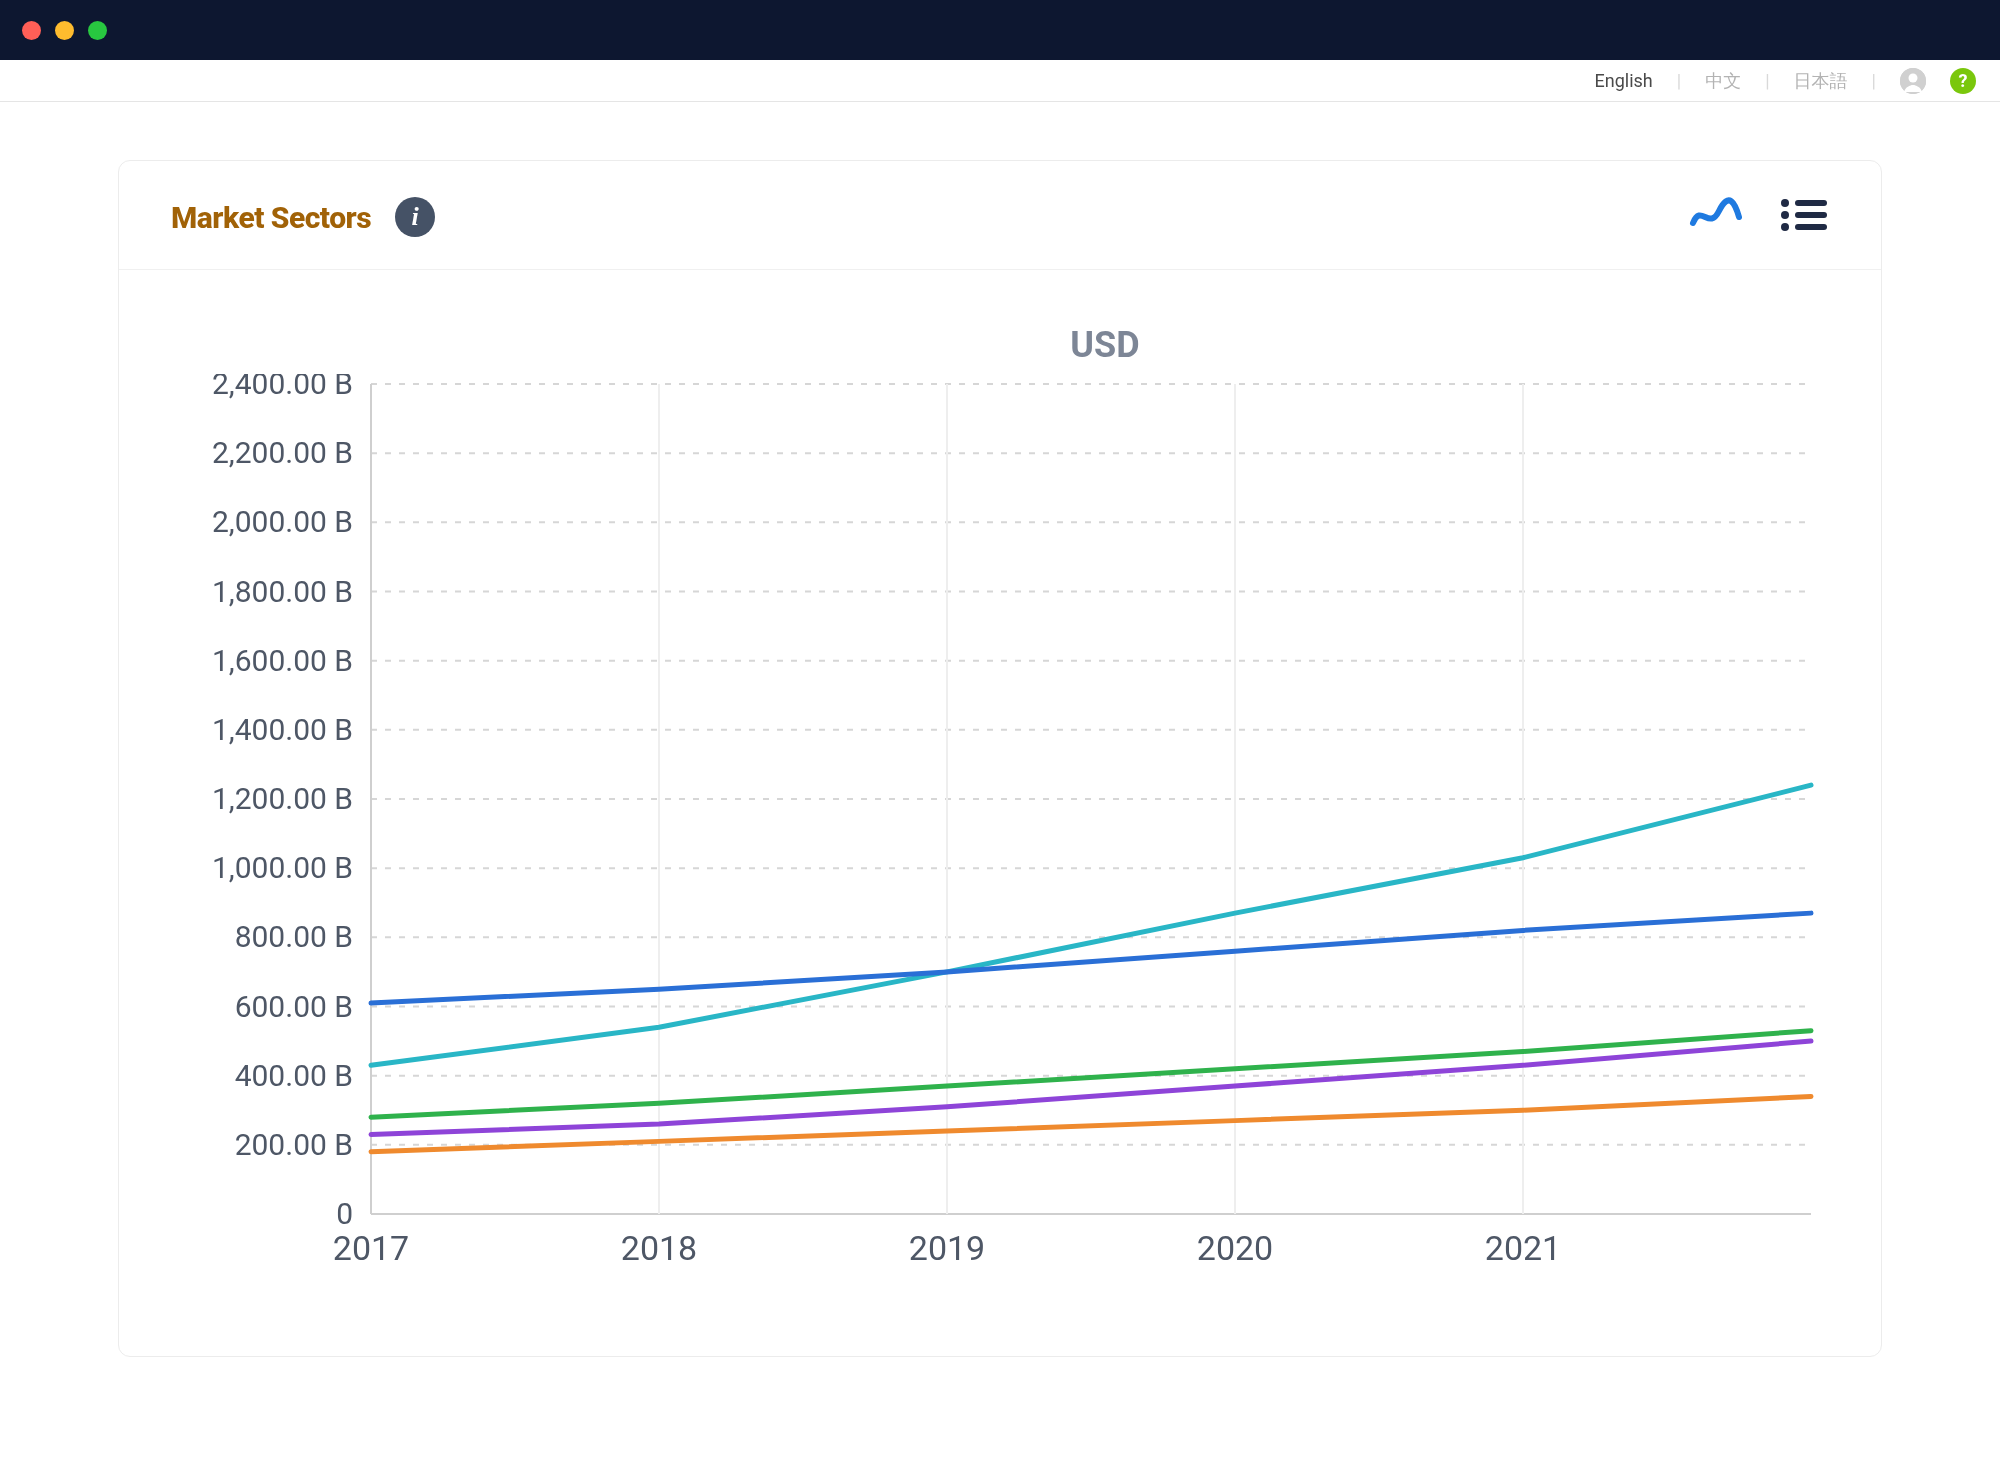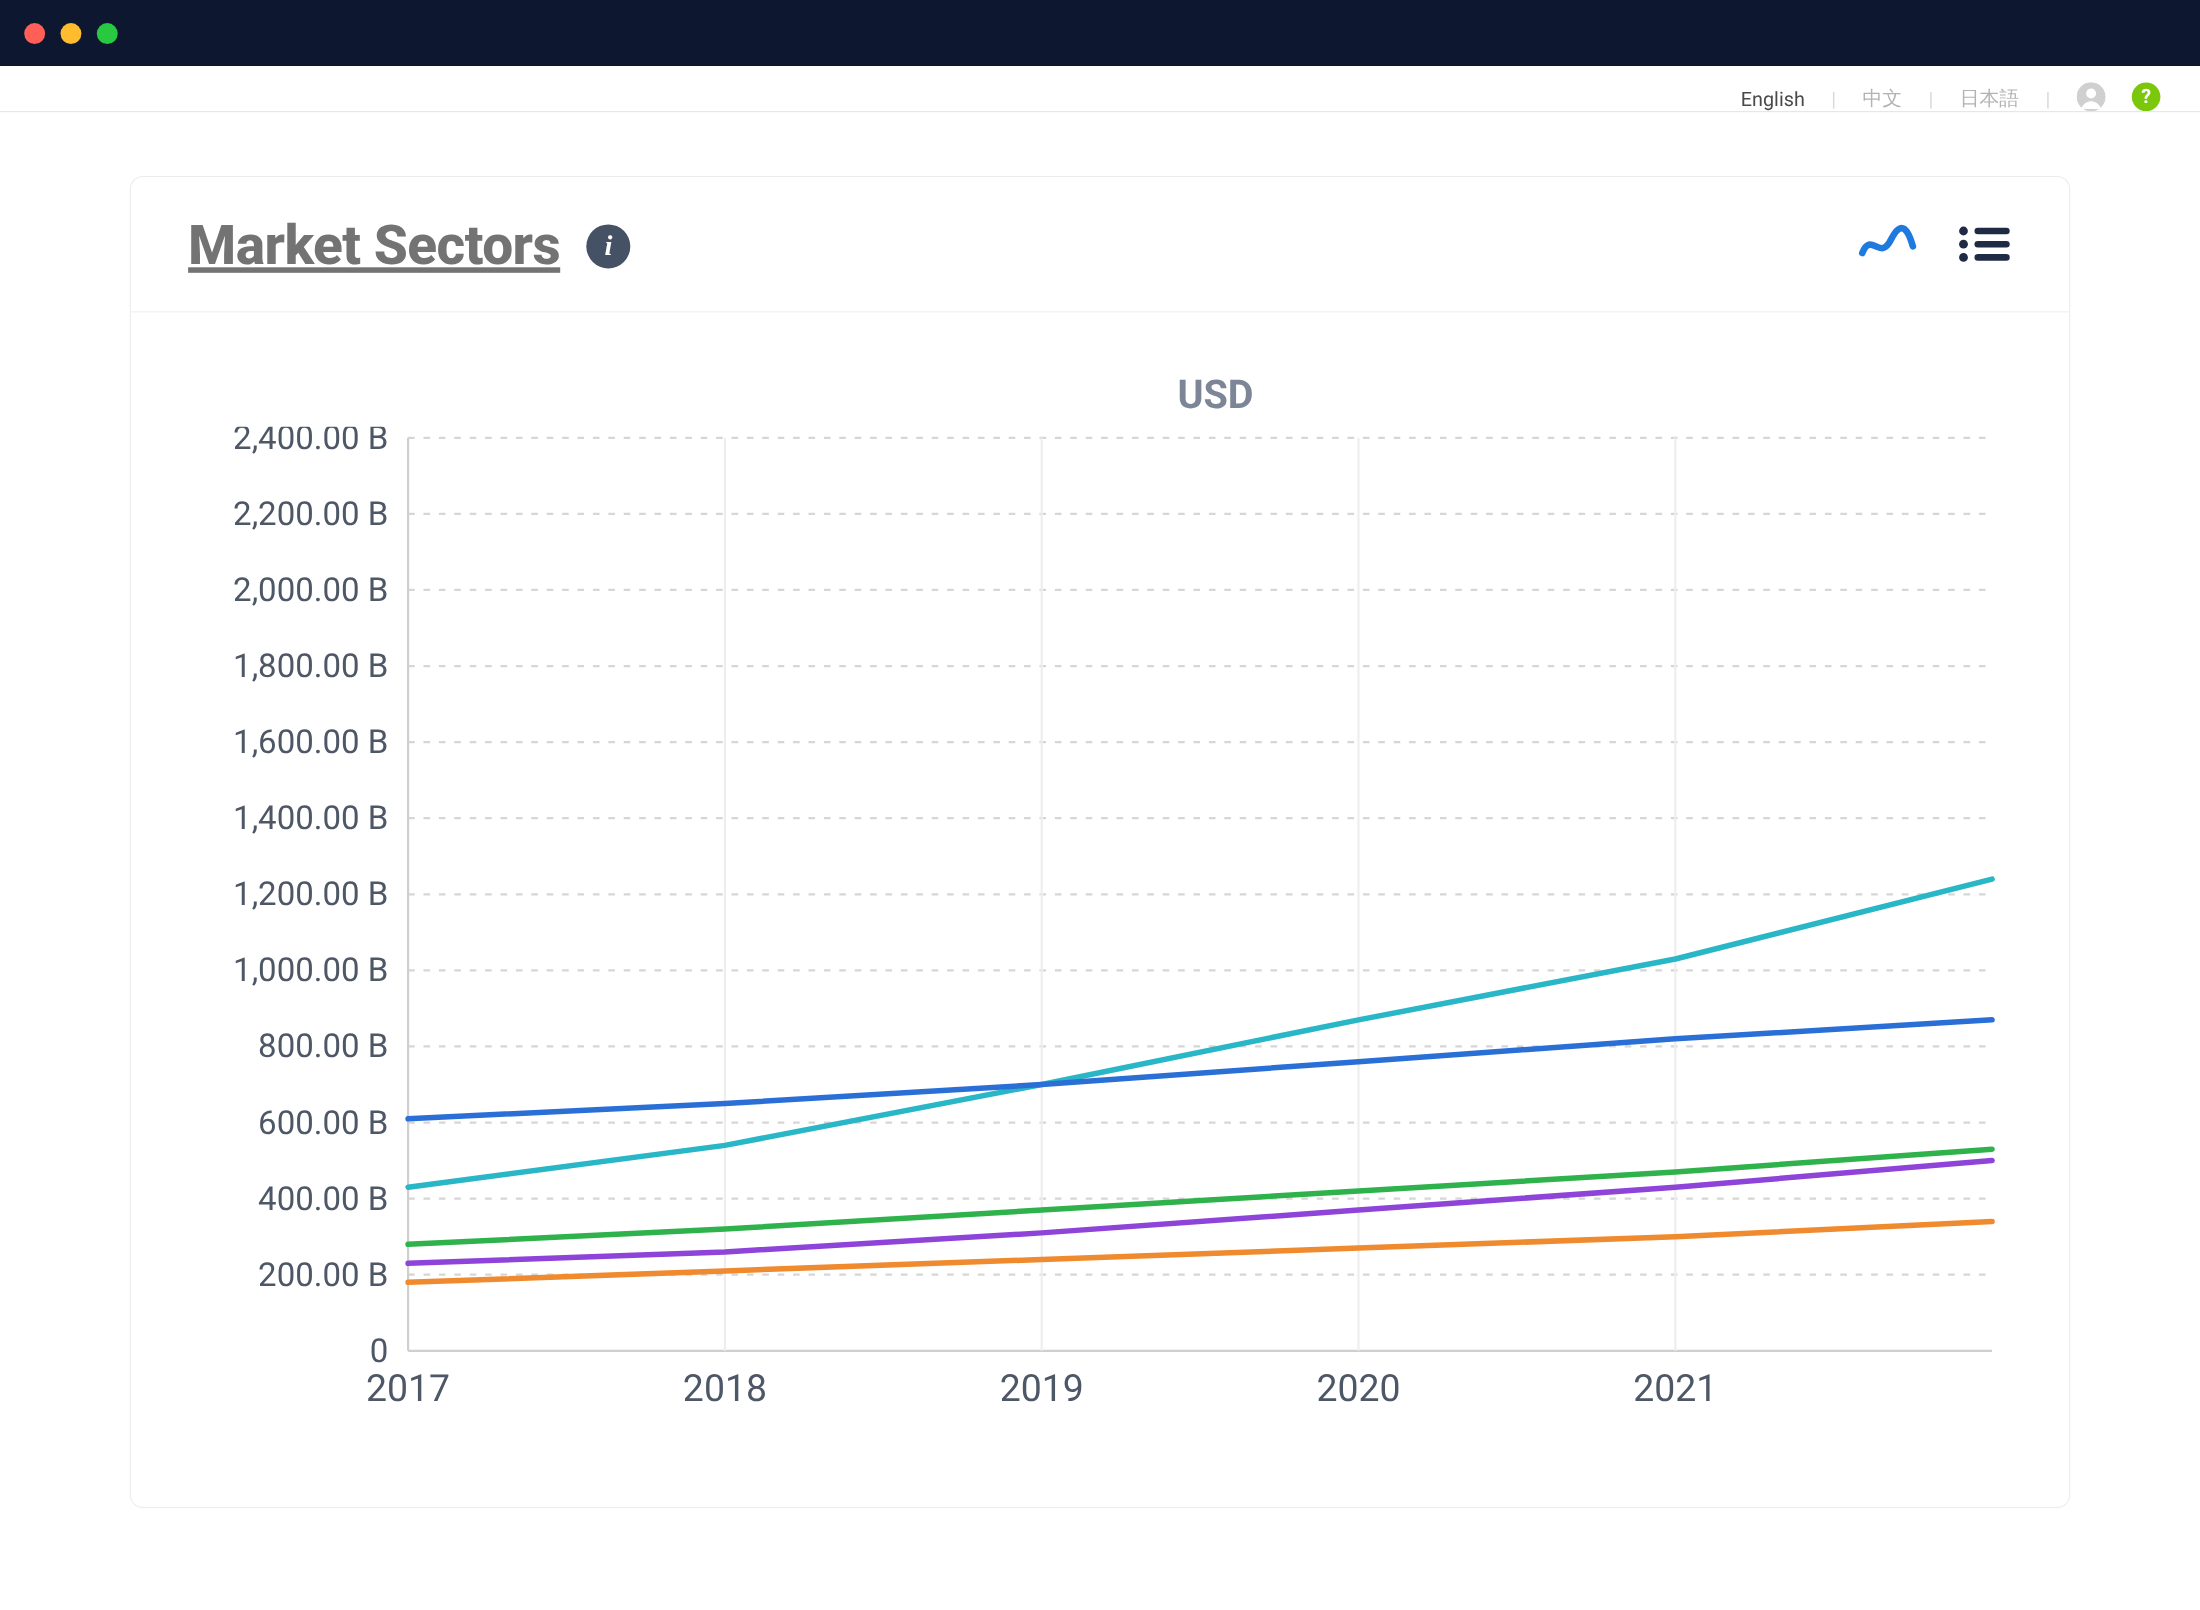--- a/index.html
+++ b/index.html
@@ -4,32 +4,32 @@
 <style>
   * { box-sizing: border-box; margin: 0; padding: 0; }
   html, body { width: 2000px; height: 1464px; font-family: -apple-system, BlinkMacSystemFont, "Segoe UI", Roboto, Helvetica, Arial, sans-serif; background: #ffffff; }
   .window { width: 2000px; height: 1464px; display: flex; flex-direction: column; }
   .titlebar { height: 60px; background: #0d1730; display: flex; align-items: center; padding-left: 22px; gap: 14px; }
   .tb-dot { width: 19px; height: 19px; border-radius: 50%; }
   .dot-red { background: #ff5f57; }
   .dot-yellow { background: #febc2e; }
   .dot-green { background: #28c840; }
 
-  .topbar { height: 42px; border-bottom: 1px solid #e5e5e5; display: flex; align-items: flex-end; justify-content: flex-end; padding: 0 36px; gap: 24px; font-size: 18px; color: #b3b3b3; }
+  .topbar { height: 42px; border-bottom: 1px solid #e5e5e5; display: flex; align-items: center; justify-content: flex-end; padding: 0 24px; gap: 24px; font-size: 18px; color: #b3b3b3; }
   .topbar .lang { cursor: pointer; }
   .topbar .lang.active { color: #4a4a4a; }
   .topbar .sep { color: #d9d9d9; }
   .topbar .avatar { width: 26px; height: 26px; border-radius: 50%; background: #d0d0d0; display:inline-block; }
   .topbar .help { width: 26px; height: 26px; border-radius: 50%; background: #7ac70c; color:#fff; font-size:18px; font-weight:700; display:flex; align-items:center; justify-content:center; }
 
   .content { flex: 1; padding: 58px 118px 0 118px; }
   .card { border: 1px solid #ececec; border-radius: 12px; background: #fff; }
   .card-header { display:flex; align-items:center; justify-content: space-between; padding: 34px 52px 30px 52px; border-bottom: 1px solid #f0f0f0; }
   .hdr-left { display:flex; align-items:center; gap: 18px; }
-  .hdr-title { font-size: 50px; font-weight: 800; color: #737373; letter-spacing: -0.5px; text-decoration: underline; }
+  .hdr-title { font-size: 30px; font-weight: 800; color: #a16207; letter-spacing: -0.5px; }
   .hdr-link  { font-size: 42px; font-weight: 600; color: #1f7ae0; cursor:pointer; }
   .info-badge { width:40px; height:40px; border-radius:50%; background:#455266; color:#fff; display:flex; align-items:center; justify-content:center; font-style: italic; font-family: Georgia, serif; font-size:26px; font-weight:700; margin-left: 6px; }
   .hdr-right { display:flex; align-items:center; gap: 36px; }
 
   .chart-wrap { padding: 54px 52px 62px 52px; }
   .chart-ylabel { font-size: 36px; font-weight:700; color:#7d8696; margin-left: 210px; margin-bottom: 8px; text-align: center; }
   svg.chart { display:block; }
   .axis-line { stroke:#cfcfcf; stroke-width:2; }
   .series { fill:none; stroke-width:5; stroke-linecap:round; stroke-linejoin:round; }
 </style>

